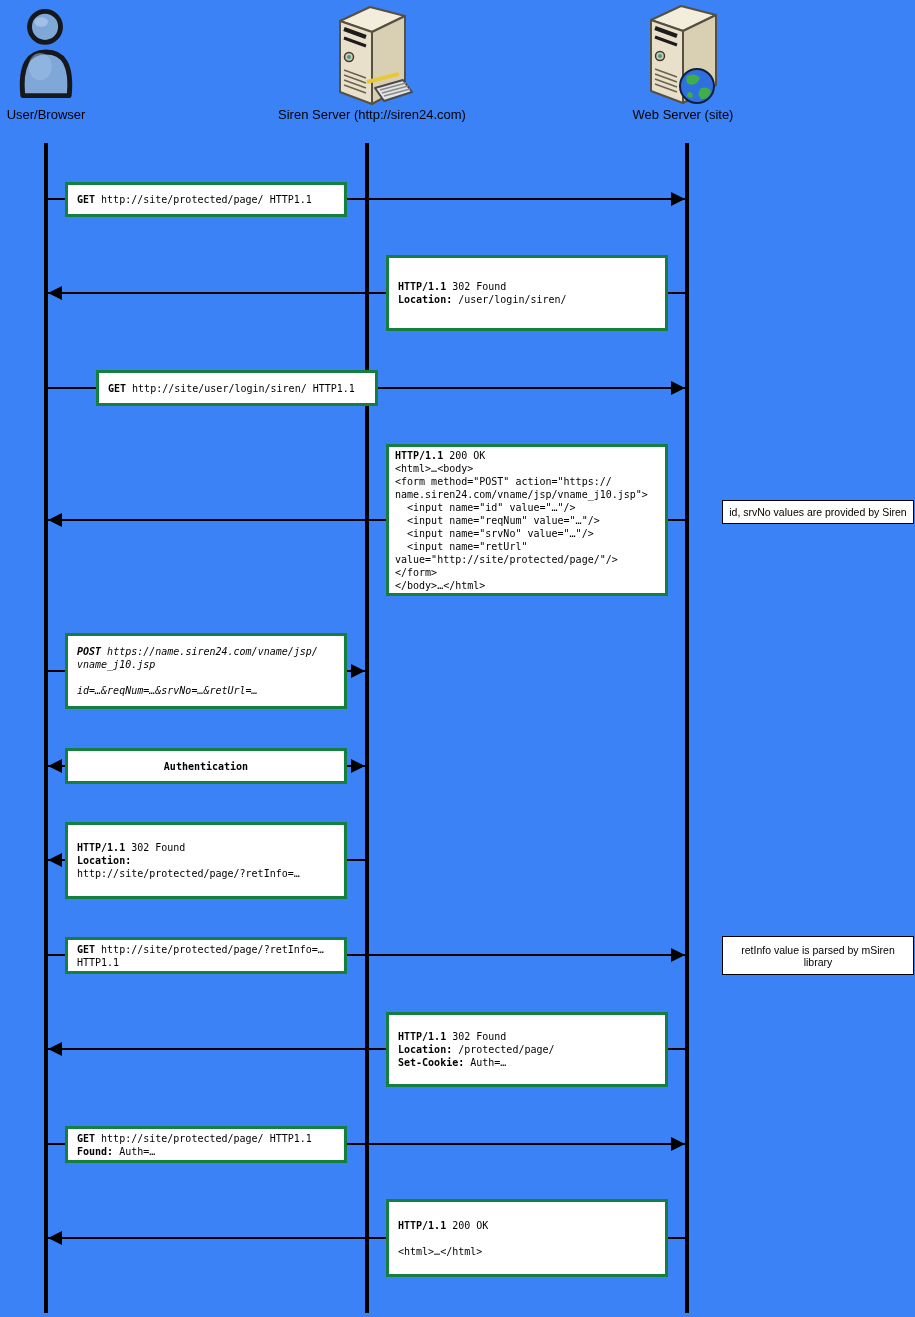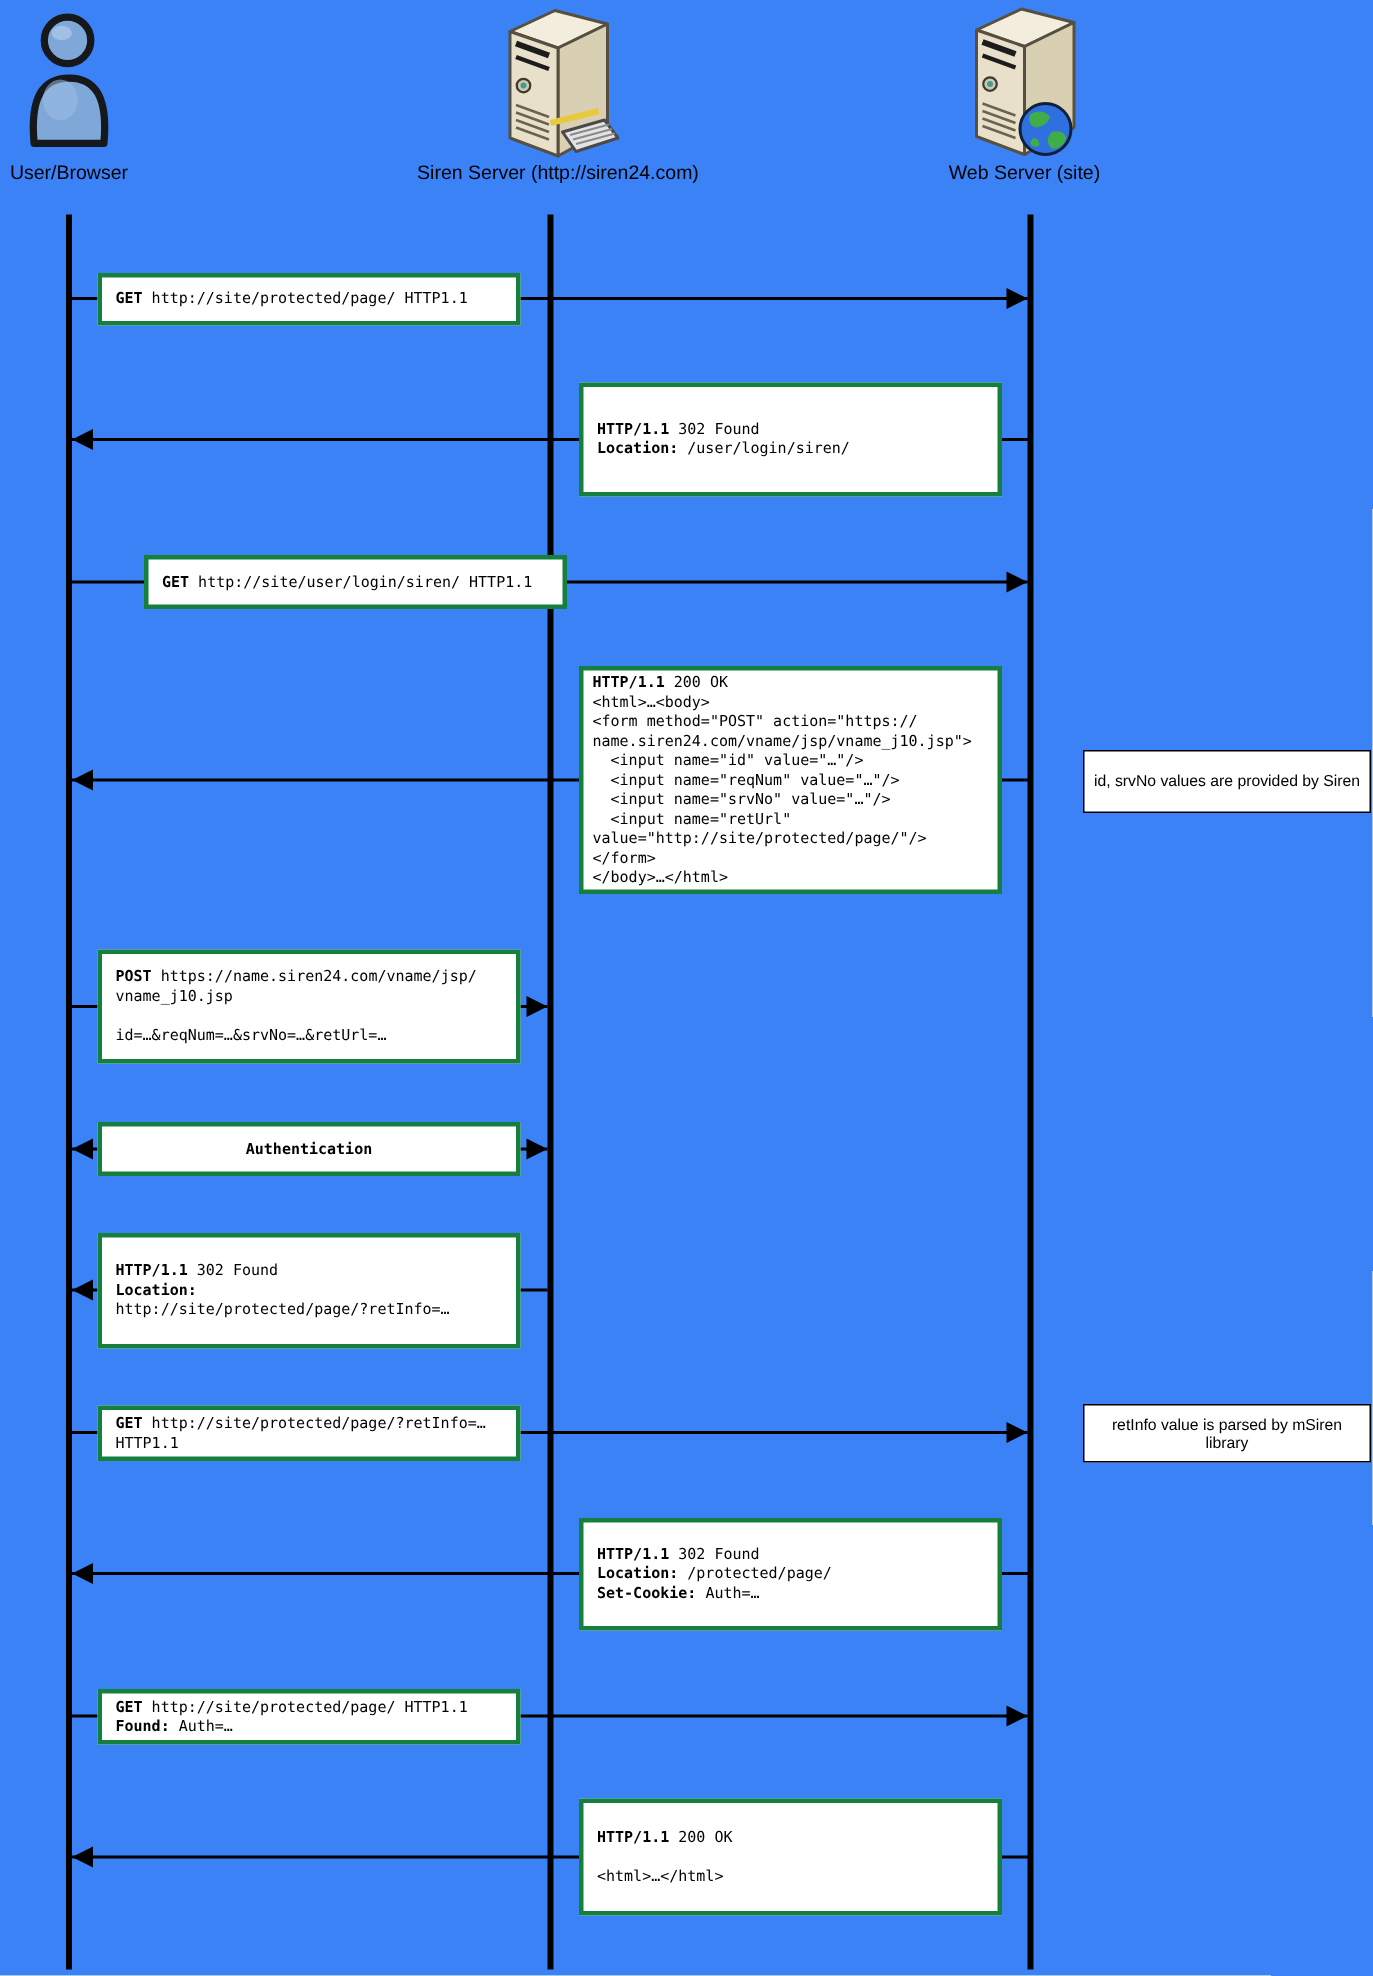--- a/index.html
+++ b/index.html
@@ -87,25 +87,25 @@
   <div class="msg-box" style="left:386px;top:255px;width:282px;height:76px;"><div class="msg-line"><span class="bold">HTTP/1.1</span><span> 302 Found</span></div><div class="msg-line"><span class="bold">Location:</span><span> /user/login/siren/</span></div></div>
 
   <div class="mline" style="left:46px;top:387px;width:639px;"></div>
   <div class="arrow-r" style="left:671px;top:381px;"></div>
   <div class="msg-box" style="left:65px;top:370px;width:282px;height:36px;margin-left:31px;"><div class="msg-line"><span class="bold">GET</span><span> http://site/user/login/siren/ HTTP1.1</span></div></div>
 
   <div class="mline" style="left:48px;top:519px;width:639px;"></div>
   <div class="arrow-l" style="left:48px;top:513px;"></div>
   <div class="msg-box" style="left:386px;top:444px;width:282px;height:152px;padding:3px 6px;"><div class="msg-line"><span class="bold">HTTP/1.1</span><span> 200 OK</span></div><div class="msg-line"><span>&lt;html&gt;…&lt;body&gt;</span></div><div class="msg-line"><span>&lt;form method="POST" action="https://</span></div><div class="msg-line"><span>name.siren24.com/vname/jsp/vname_j10.jsp"&gt;</span></div><div class="msg-line"><span>  &lt;input name="id" value="…"/&gt;</span></div><div class="msg-line"><span>  &lt;input name="reqNum" value="…"/&gt;</span></div><div class="msg-line"><span>  &lt;input name="srvNo" value="…"/&gt;</span></div><div class="msg-line"><span>  &lt;input name="retUrl"</span></div><div class="msg-line"><span>value="http://site/protected/page/"/&gt;</span></div><div class="msg-line"><span>&lt;/form&gt;</span></div><div class="msg-line"><span>&lt;/body&gt;…&lt;/html&gt;</span></div></div>
 
-  <div class="note-box" style="left:722px;top:500px;width:192px;height:42px;">id, srvNo values are provided by Siren</div>
+  <div class="note-box" style="left:722px;top:500px;width:192px;height:24px;">id, srvNo values are provided by Siren</div>
 
   <div class="mline" style="left:46px;top:670px;width:319px;"></div>
   <div class="arrow-r" style="left:351px;top:664px;"></div>
-  <div class="msg-box" style="left:65px;top:633px;width:282px;height:76px;"><div class="msg-line"><span class="bold">POST</span><span> https://name.siren24.com/vname/jsp/</span></div><div class="msg-line"><span>vname_j10.jsp</span></div><div class="msg-line">&nbsp;</div><div class="msg-line"><span>id=…&amp;reqNum=…&amp;srvNo=…&amp;retUrl=…</span></div></div>
+  <div class="msg-box" style="left:65px;top:633px;width:282px;height:76px;font-style:italic;"><div class="msg-line"><span class="bold">POST</span><span> https://name.siren24.com/vname/jsp/</span></div><div class="msg-line"><span>vname_j10.jsp</span></div><div class="msg-line">&nbsp;</div><div class="msg-line"><span>id=…&amp;reqNum=…&amp;srvNo=…&amp;retUrl=…</span></div></div>
 
   <div class="mline" style="left:48px;top:765px;width:317px;"></div>
   <div class="arrow-l" style="left:48px;top:759px;"></div>
   <div class="arrow-r" style="left:351px;top:759px;"></div>
   <div class="msg-box center" style="left:65px;top:748px;width:282px;height:36px;"><div class="msg-line"><span>Authentication</span></div></div>
 
   <div class="mline" style="left:48px;top:859px;width:317px;"></div>
   <div class="arrow-l" style="left:48px;top:853px;"></div>
   <div class="msg-box" style="left:65px;top:822px;width:282px;height:77px;"><div class="msg-line"><span class="bold">HTTP/1.1</span><span> 302 Found</span></div><div class="msg-line"><span class="bold">Location:</span></div><div class="msg-line"><span>http://site/protected/page/?retInfo=…</span></div></div>
 

